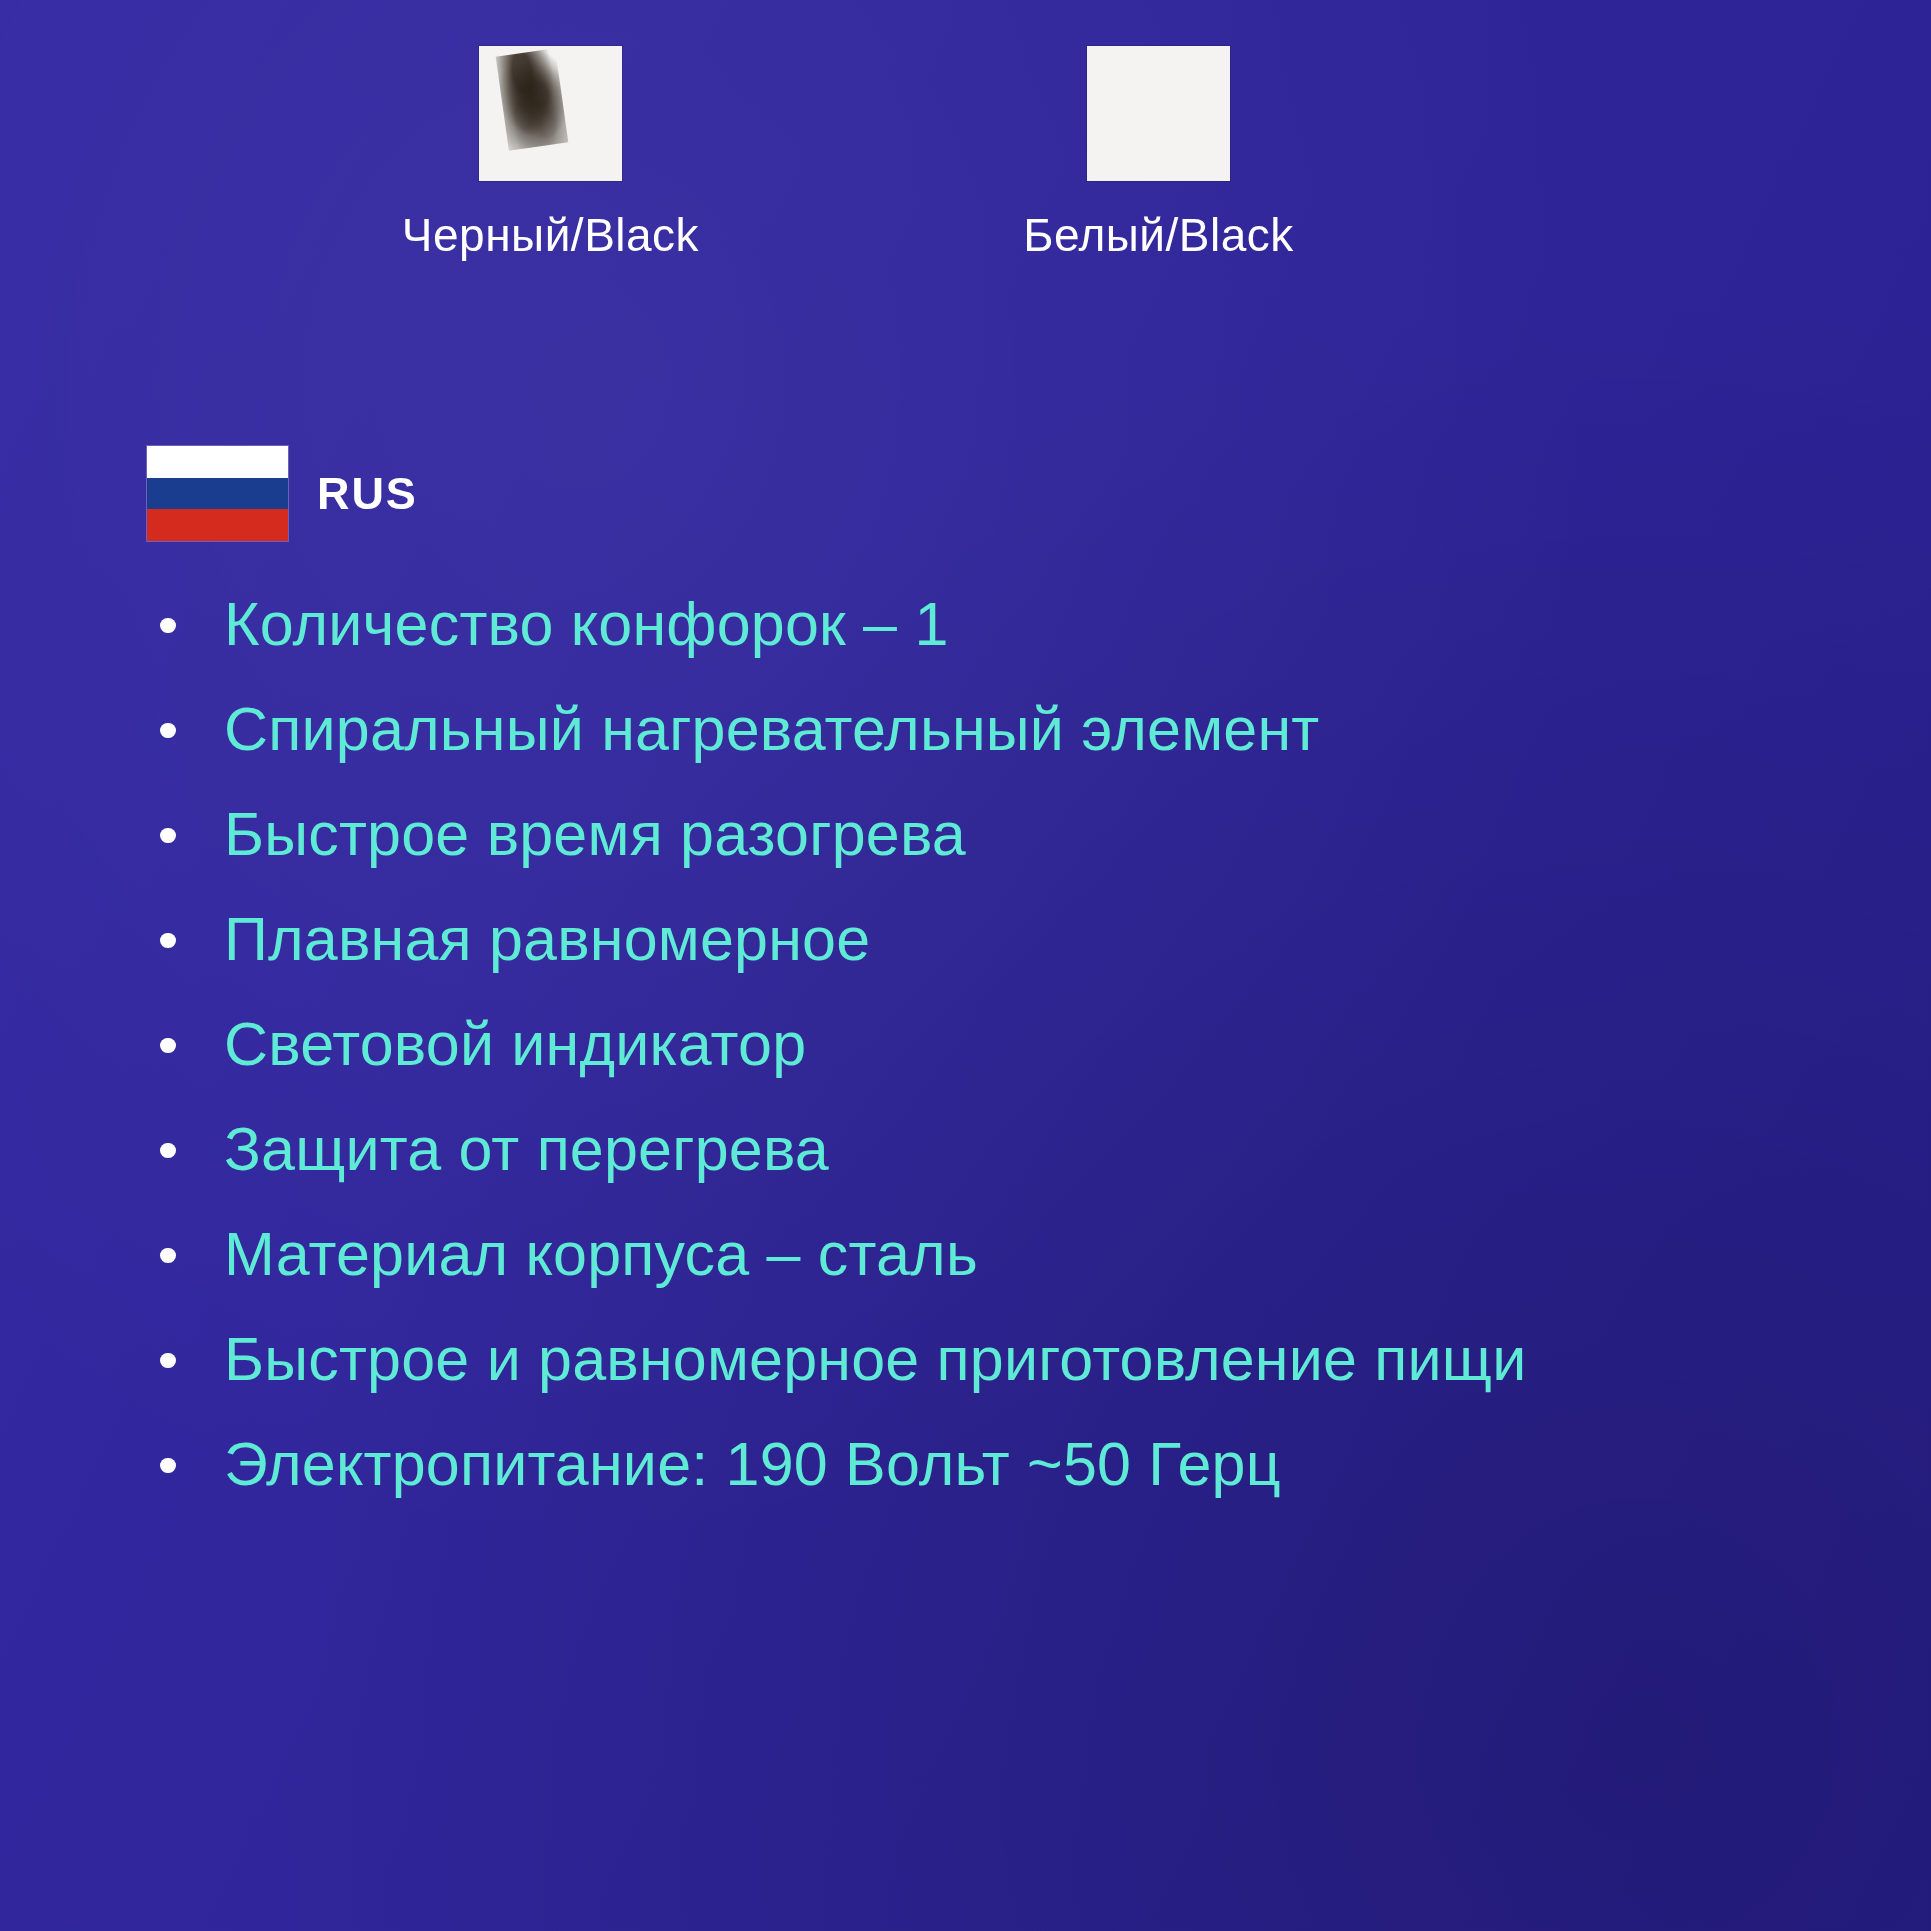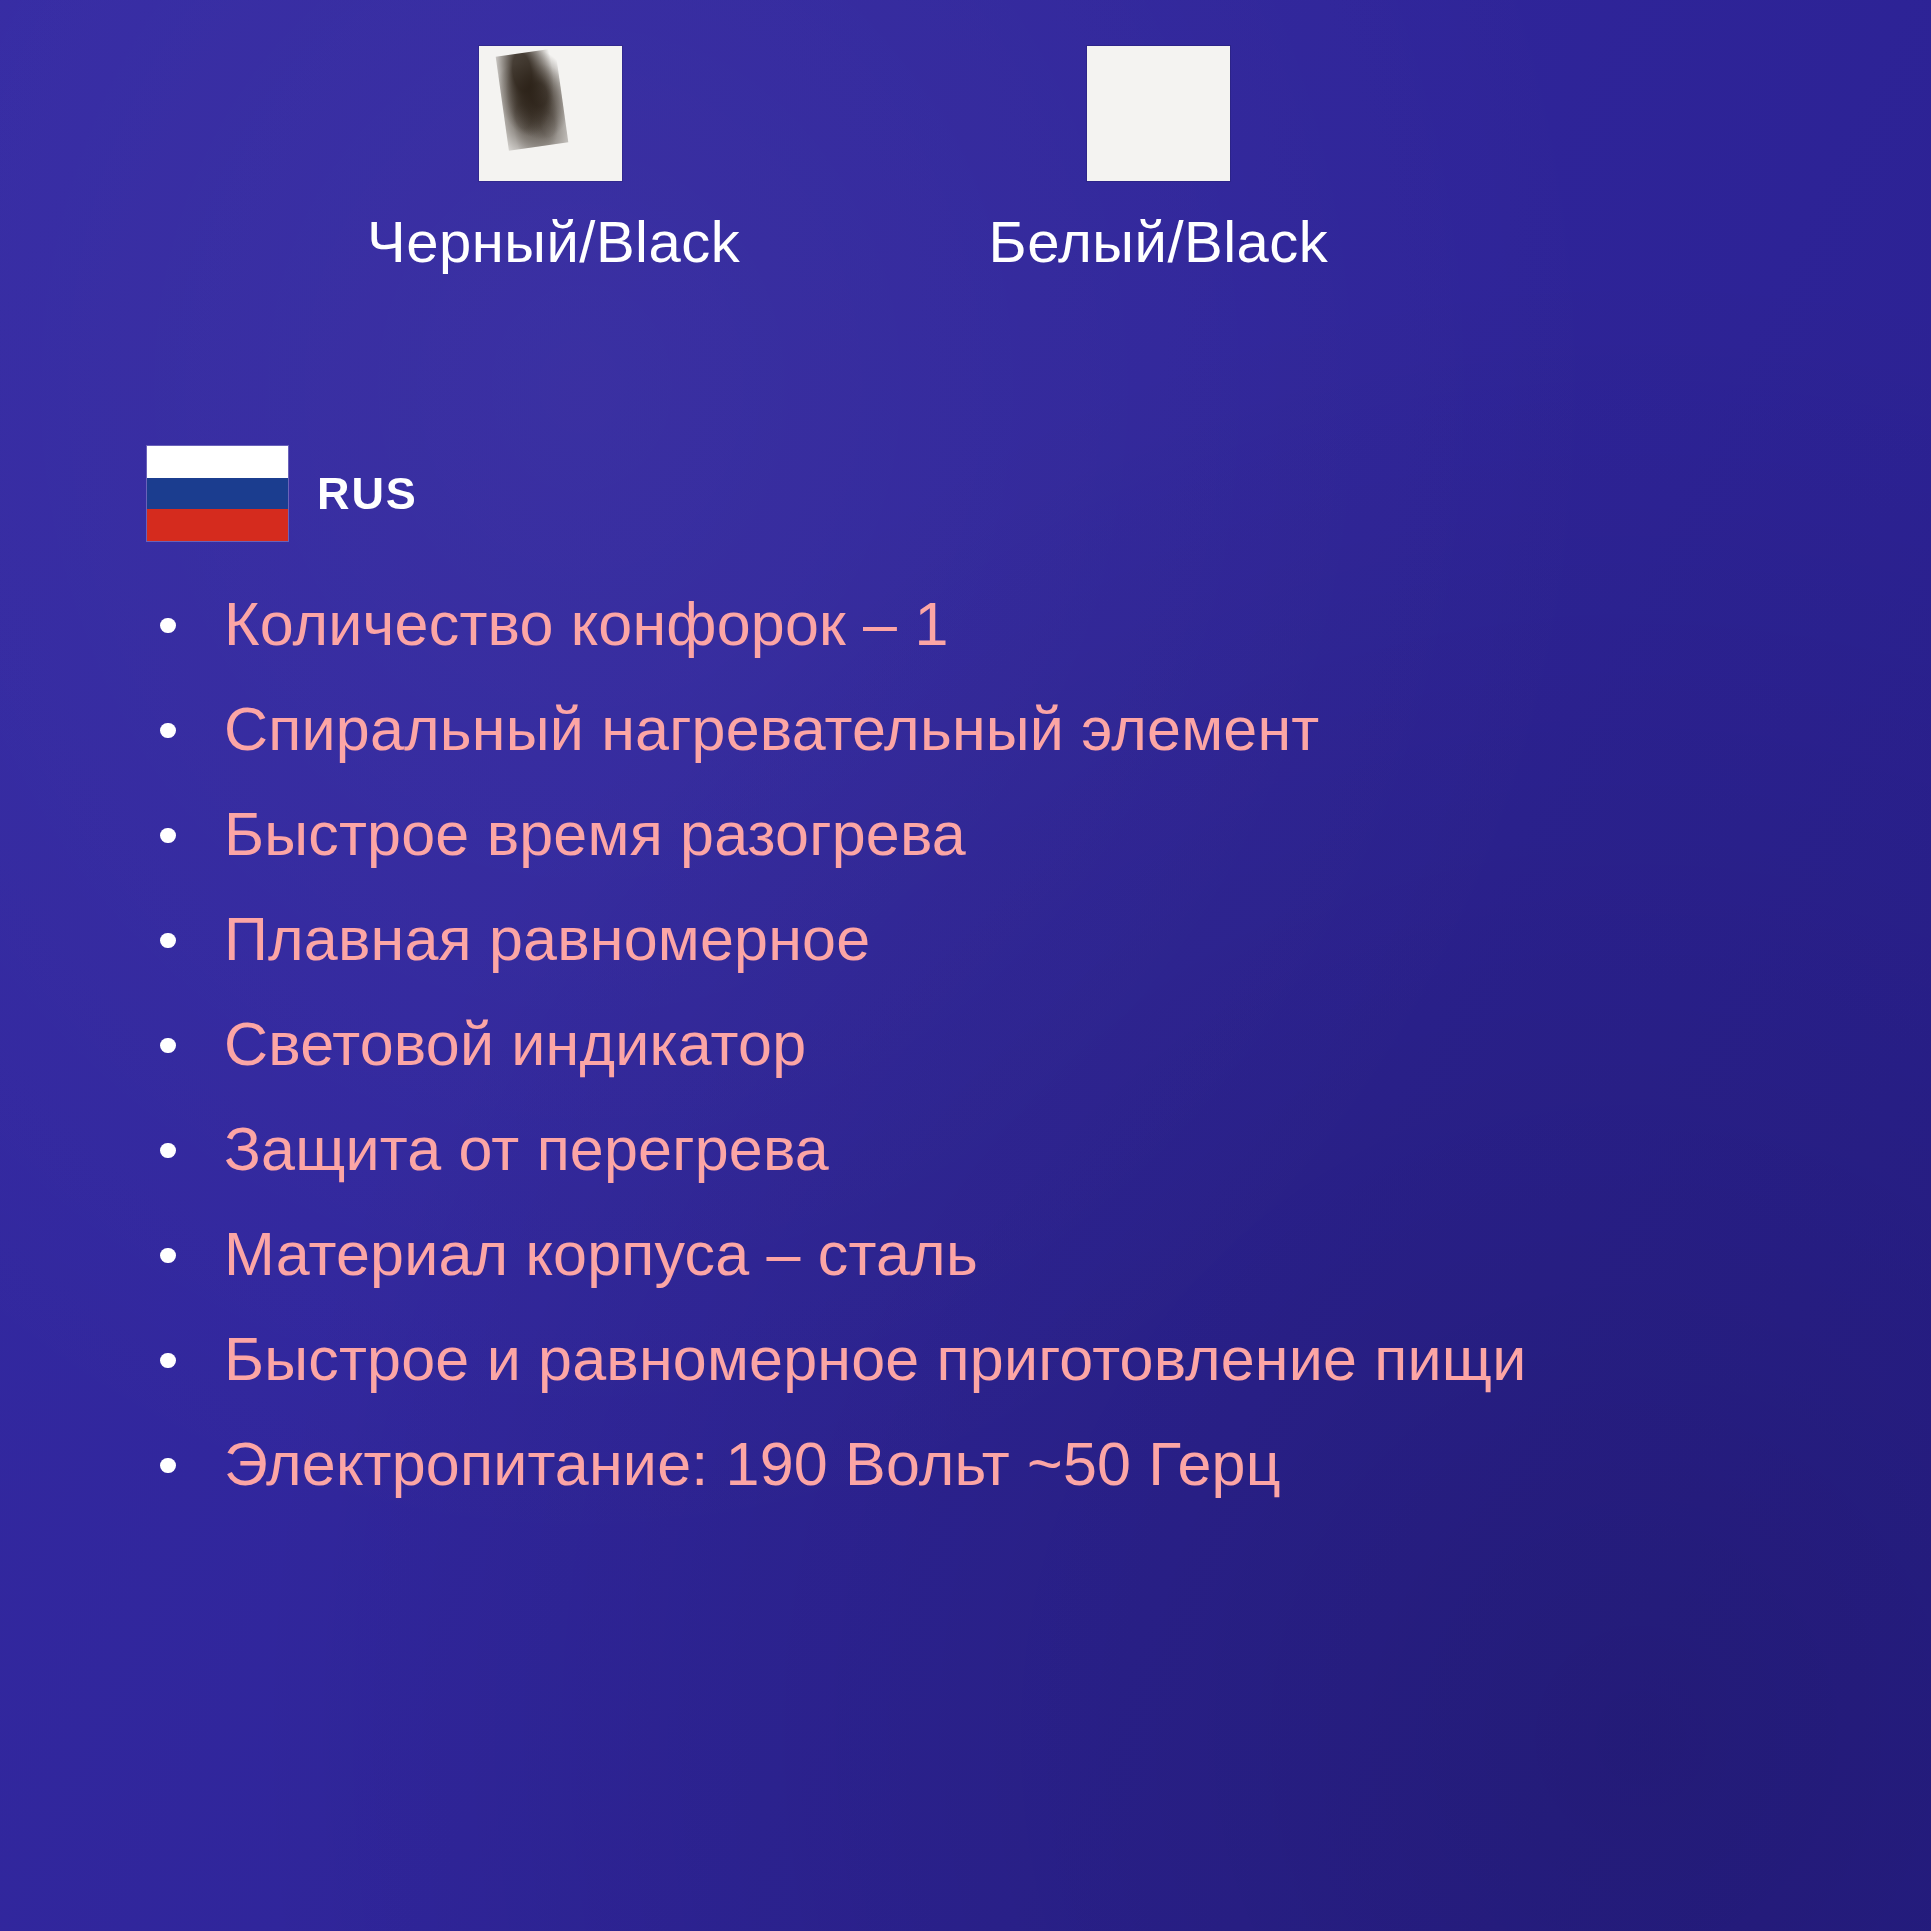--- a/index.html
+++ b/index.html
@@ -61,21 +61,21 @@
     height: 95px;
     background:
       radial-gradient(ellipse at 40% 20%, rgba(40,30,20,0.85) 0 18%, rgba(40,30,20,0) 60%),
       radial-gradient(ellipse at 62% 46%, rgba(40,30,20,0.75) 0 16%, rgba(40,30,20,0) 62%),
       radial-gradient(ellipse at 32% 66%, rgba(40,30,20,0.6) 0 14%, rgba(40,30,20,0) 60%),
       radial-gradient(ellipse at 70% 78%, rgba(40,30,20,0.5) 0 12%, rgba(40,30,20,0) 58%);
     transform: rotate(-8deg);
   }
   .swatch-label {
     margin-top: 27px;
-    font-size: 58px;
+    font-size: 46px;
     letter-spacing: 0.5px;
     white-space: nowrap;
     color: #ffffff;
   }
 
   
   .lang-row {
     position: absolute;
     top: 446px;
     left: 147px;
@@ -107,21 +107,21 @@
     list-style: none;
     margin: 0;
     padding: 0;
   }
   .feature-item {
     position: relative;
     padding-left: 79px;
     margin-bottom: 33px;
     font-size: 61px;
     line-height: 1.18;
-    color: #fca5a5;
+    color: #5eead4;
     letter-spacing: 0.2px;
   }
   .feature-item .bullet {
     position: absolute;
     left: 15.4px;
     top: 29px;
     width: 15.4px;
     height: 15.4px;
     border-radius: 50%;
     background: #ffffff;

